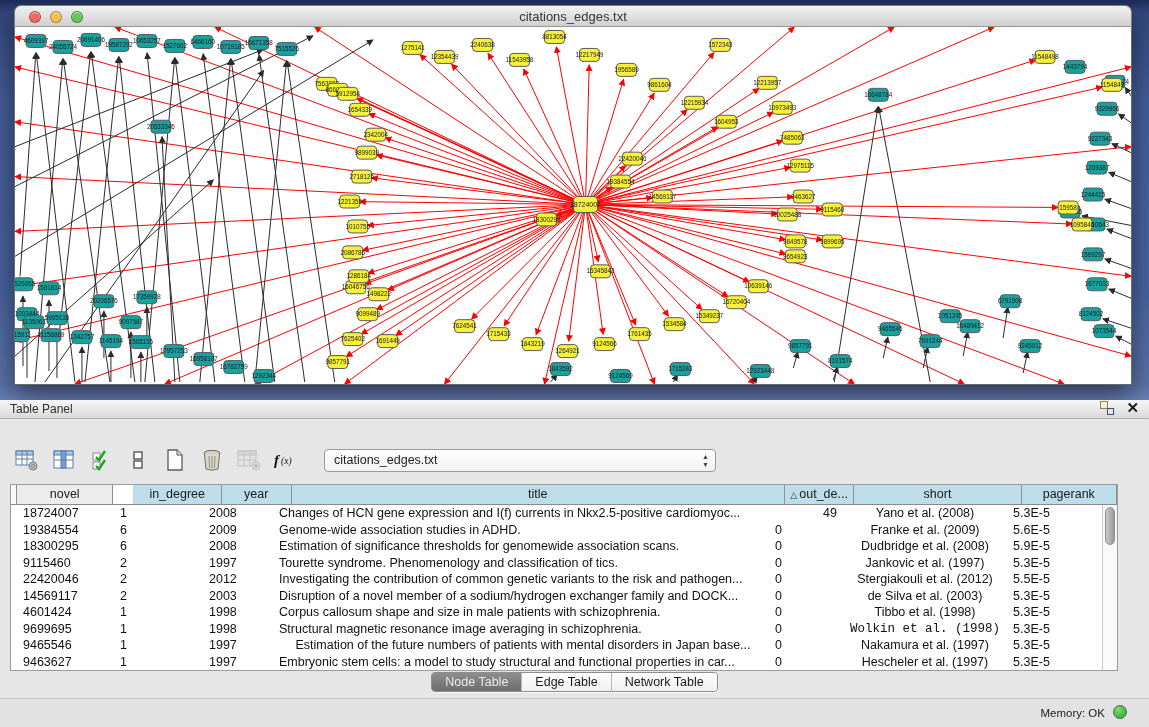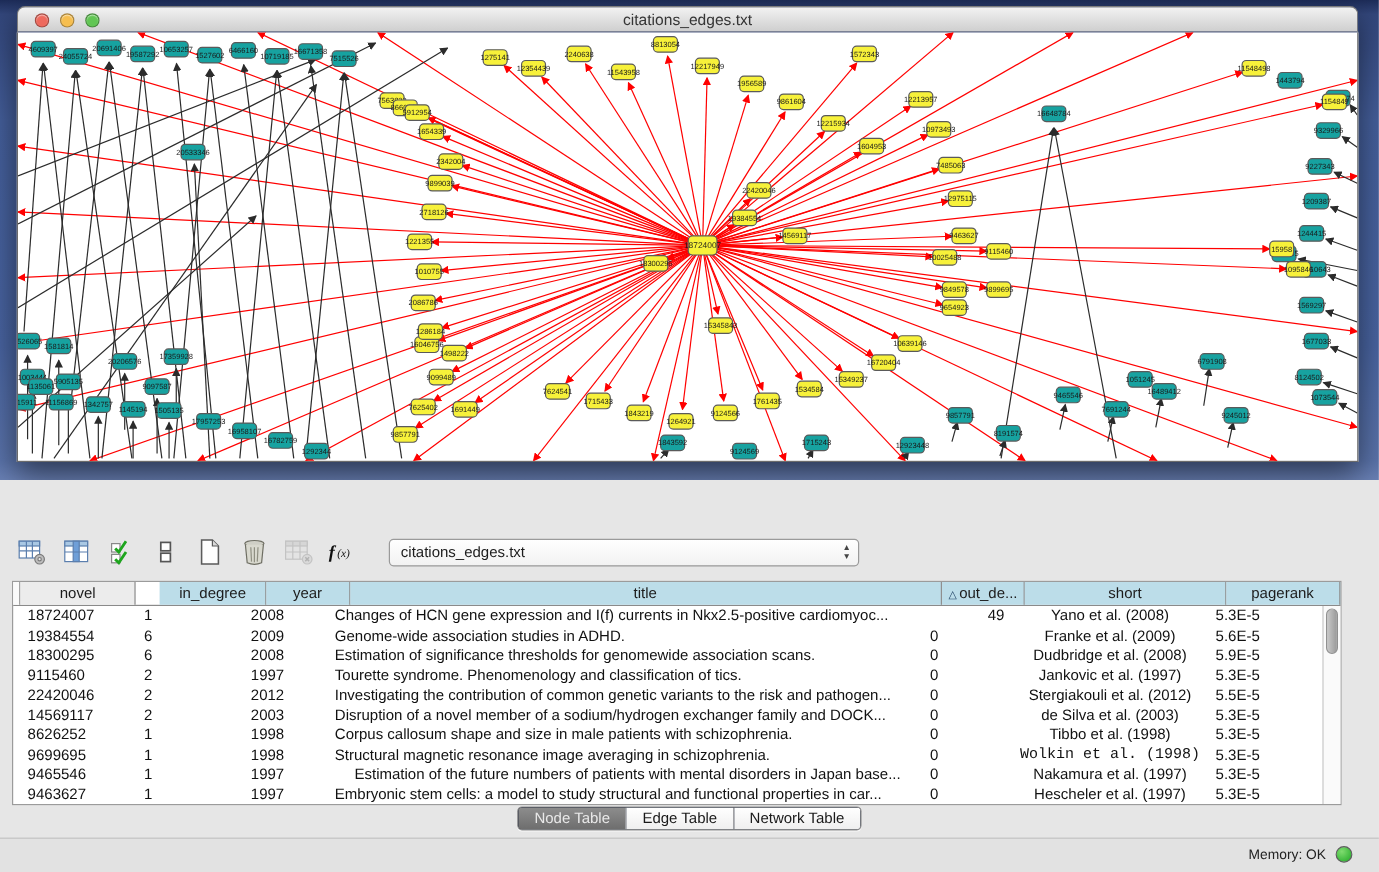--- a/index.html
+++ b/index.html
@@ -59,21 +59,21 @@
   .tc { overflow:hidden; white-space:nowrap; padding:0 4px; color:#111; }
   .tc.c-center { text-align:center; }
   .vsb { position:absolute; right:0; top:20px; bottom:0; width:15px;
     background:#fafafa; border-left:1px solid #c9c9c9; }
   .vsb .thumb { position:absolute; left:2px; top:2px; width:10px; height:38px; border-radius:6px;
     background:linear-gradient(90deg,#c9c9c9,#9a9a9a); border:1px solid #909090; }
 
   
   .tabs { position:absolute; left:0; right:0; top:272px; display:flex; justify-content:center; }
   .seggroup { display:flex; border:1px solid #8d8d8d; border-radius:4px; overflow:hidden;
-    background:#0f172a; height:20px; box-shadow:0 1px 0 rgba(255,255,255,.7); }
+    background:#fde047; height:20px; box-shadow:0 1px 0 rgba(255,255,255,.7); }
   .seg { padding:0 13px; font-size:12.5px; line-height:19px; color:#1a1a1a;
     background:linear-gradient(#ffffff,#efefef); border-right:1px solid #b8b8b8; cursor:default; }
   .seg:last-child { border-right:none; }
   .seg.sel { background:linear-gradient(#8d8d8d,#6e6e6e); color:#e9e9e9; }
 
   
   .statusbar { position:absolute; left:0; top:698px; width:1149px; height:29px;
     background:#e2e2e2; border-top:1px solid #c2c2c2; }
   .mem { position:absolute; right:44px; top:8px; font-size:11.5px; color:#222; }
   .memdot { position:absolute; right:22px; top:6px; width:14px; height:14px; border-radius:50%;
@@ -684,20 +684,30 @@
         </g>
         <g>
           <rect x="559" y="170" width="24" height="16" rx="3.5" fill="#f7f13a" stroke="#5a5a5a" stroke-width="1"></rect>
           <text x="571" y="180.2" text-anchor="middle" font-size="7" fill="#1a1a1a" font-family="Liberation Sans, sans-serif">18724007</text>
         </g>
       </svg>
   </div>
 </div>
 
 <div class="panel">
+  <div class="phead">
+    <span class="ptitle">Table Panel</span>
+    <span class="pbtns">
+      <span class="float-ic">
+          <span class="sq1"></span>
+          <span class="sq2"></span>
+        </span>
+      <span class="close-x">✕</span>
+    </span>
+  </div>
 
   <div class="toolbar">
     <button class="tbtn">
       <svg width="24" height="22" viewBox="0 0 24 22">
         <rect x="1" y="2" width="17" height="14" fill="#fff" stroke="#5b7fae"></rect>
         <rect x="1" y="2" width="17" height="4" fill="#a9c8e4" stroke="#5b7fae"></rect>
         <line x1="7" y1="2" x2="7" y2="16" stroke="#5b7fae"></line>
           <line x1="12" y1="2" x2="12" y2="16" stroke="#5b7fae"></line>
         <line x1="1" y1="10" x2="18" y2="10" stroke="#5b7fae"></line>
         <circle cx="18" cy="17" r="4" fill="#bdbdbd" stroke="#7a7a7a"></circle>
@@ -831,21 +841,21 @@
           <div class="tc" style="width: 97px;">14569117</div>
           <div class="tc" style="width: 89px;">2</div>
           <div class="tc" style="width: 70px;">2003</div>
           <div class="tc" style="width: 496px;">Disruption of a novel member of a sodium/hydrogen exchanger family and DOCK...</div>
           <div class="tc" style="width: 70px;">0</div>
           <div class="tc c-center" style="width: 168px;">de Silva et al. (2003)</div>
           <div class="tc" style="width: 96px;">5.3E-5</div>
         </div>
         <div class="t-row">
           <div class="tc" style="width: 6px;"></div>
-          <div class="tc" style="width: 97px;">8626252</div>
+          <div class="tc" style="width: 97px;">4601424</div>
           <div class="tc" style="width: 89px;">1</div>
           <div class="tc" style="width: 70px;">1998</div>
           <div class="tc" style="width: 496px;">Corpus callosum shape and size in male patients with schizophrenia.</div>
           <div class="tc" style="width: 70px;">0</div>
           <div class="tc c-center" style="width: 168px;">Tibbo et al. (1998)</div>
           <div class="tc" style="width: 96px;">5.3E-5</div>
         </div>
         <div class="t-row">
           <div class="tc" style="width: 6px;"></div>
           <div class="tc" style="width: 97px;">9699695</div>

